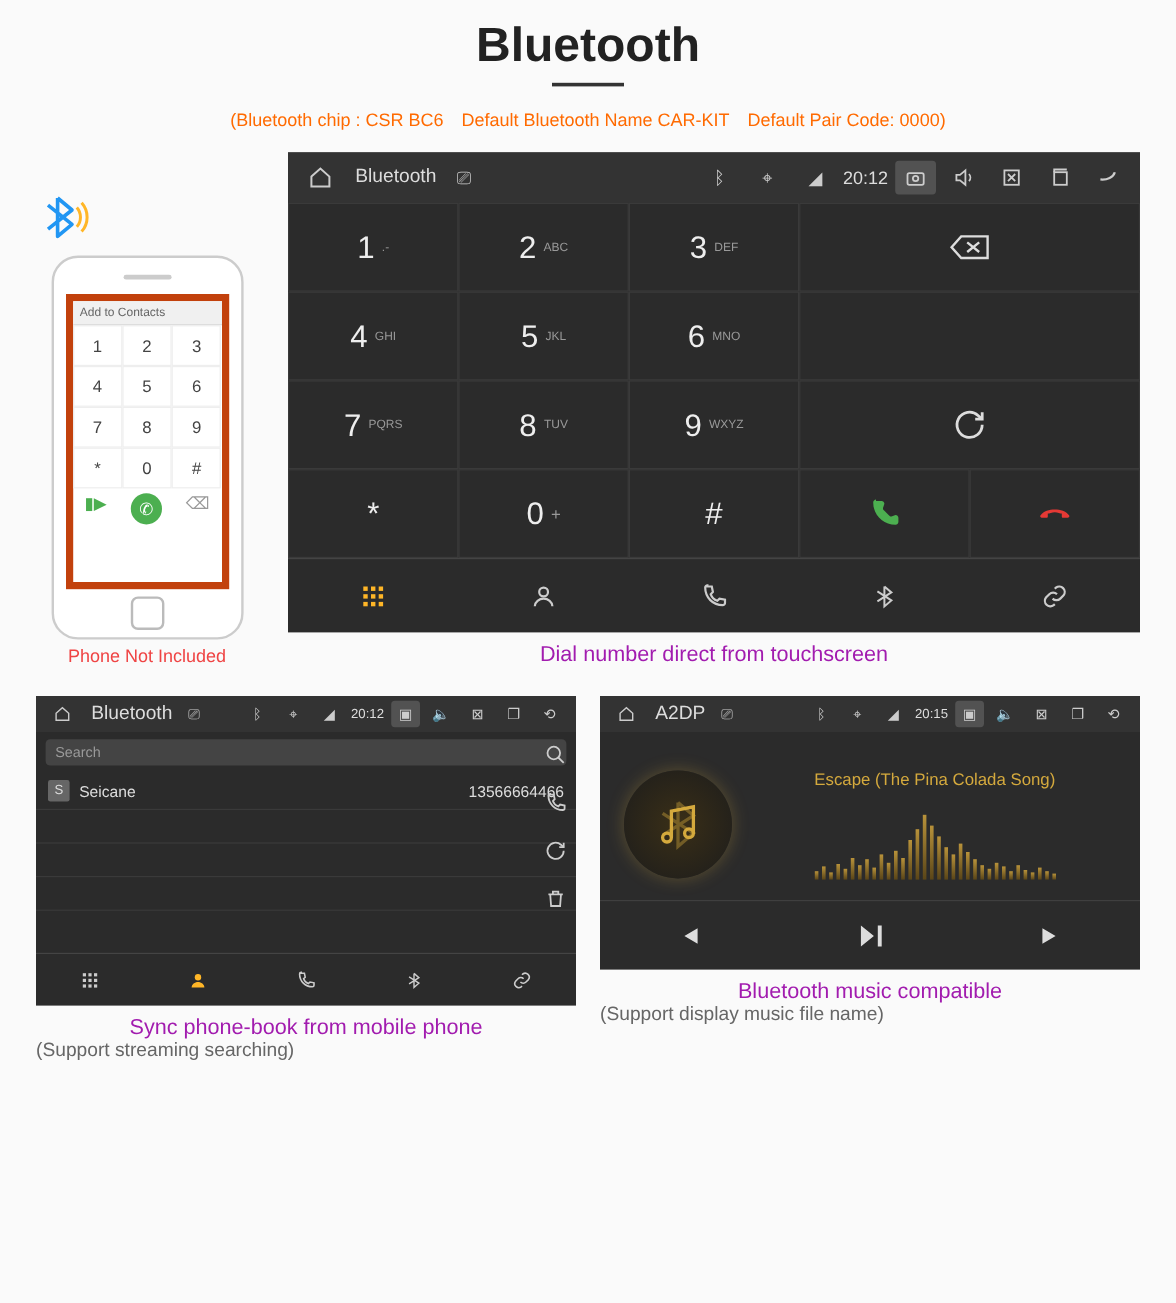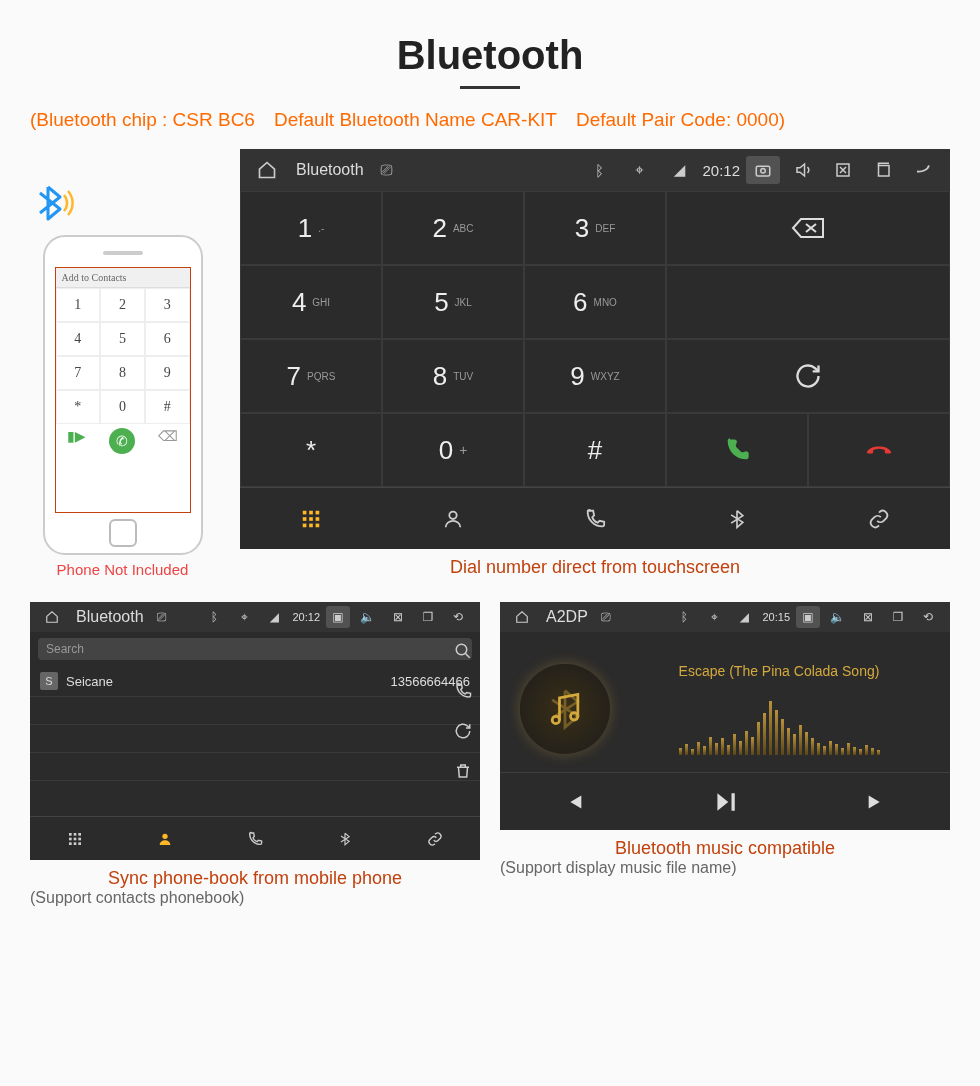--- a/index.html
+++ b/index.html
@@ -1,26 +1,26 @@
 <!DOCTYPE html>
 <html><head>
 <meta charset="utf-8">
 <style>
   * { box-sizing: border-box; margin: 0; padding: 0; }
   body { width: 980px; height: 1086px; background: #fafafa; font-family: Arial, sans-serif; color: #333; }
-  .container { padding: 33px 30px; }
+  .container { padding: 16px 30px; }
   .title { font-size: 40px; font-weight: bold; text-align: center; margin-bottom: 8px; color: #222; }
   .title-underline { width: 60px; height: 3px; background: #333; margin: 0 auto 20px; }
   .desc { text-align: center; font-size: 19px; color: #555; line-height: 1.5; margin: 0 40px 6px; }
-  .spec { text-align: left; font-size: 19px; color: #ff6a00; margin-bottom: 18px; }
+  .spec { text-align: center; font-size: 15px; color: #ff6a00; margin-bottom: 18px; }
 
   .row1 { display: flex; align-items: flex-end; gap: 25px; margin-bottom: 24px; }
   .phone-col { width: 185px; text-align: center; }
   .phone-device { width: 160px; height: 320px; background: #fff; border: 2px solid #ccc; border-radius: 22px; margin: 0 auto 6px; padding: 30px 10px 40px; position: relative; }
-  .phone-screen { width: 100%; height: 100%; background: #fff; border: 1px solid #c2410c; font-family: Liberation Serif, serif; }
+  .phone-screen { width: 100%; height: 100%; background: #fff; border: 6px solid #c2410c; }
   .phone-header { background:#f0f0f0; color:#666; font-size:10px; padding:4px 6px; text-align:left; border-bottom:1px solid #ddd; }
   .phone-keypad { display:grid; grid-template-columns:repeat(3,1fr); gap:0; }
   .phone-key { height:34px; display:flex; align-items:center; justify-content:center; font-size:14px; color:#444; border:0.5px solid #eee; }
   .phone-actions { display:flex; justify-content:space-around; margin-top:4px; }
   .phone-home { width:28px; height:28px; border:2px solid #bbb; border-radius:6px; position:absolute; bottom:6px; left:50%; transform:translateX(-50%); }
   .phone-speaker { width:40px; height:4px; background:#ccc; border-radius:2px; position:absolute; top:14px; left:50%; transform:translateX(-50%); }
   .phone-caption { color:#ef4444; font-size:15px; }
 
   .bt-icon { text-align:center; margin-bottom:8px; }
 
@@ -31,21 +31,21 @@
   .statusbar .iconbtn { width:34px; height:28px; display:flex; align-items:center; justify-content:center; color:#ccc; }
   .statusbar .iconbtn.hl { background:#525252; border-radius:3px; }
   .statusbar .title-app { font-size:16px; margin-left:6px; }
   .keypad { display:grid; grid-template-columns:repeat(5,1fr); }
   .key { height:74px; border:1px solid #3a3a3a; display:flex; align-items:center; justify-content:center; color:#eee; position:relative; font-size:26px; }
   .key .sub { font-size:10px; color:#999; margin-left:6px; }
   .key.span2 { grid-column: span 2; }
   .navtabs { display:flex; height:62px; border-top:1px solid #444; }
   .navtab { flex:1; display:flex; align-items:center; justify-content:center; color:#ccc; font-size:22px; }
   .navtab.active { color:#ffb627; }
-  .caption { text-align:center; font-size:18px; color:#c2410c; margin-top:8px; }
+  .caption { text-align:center; font-size:18px; color:#a21caf; margin-top:8px; }
   .caption2 { text-align:left; font-size:16px; color:#666; }
 
   .row2 { display:flex; gap:20px; }
   .panel { flex:1; }
   .screen.small { font-size:12px; }
   .screen.small .statusbar { height:30px; font-size:11px; }
   .screen.small .statusbar .iconbtn { width:24px; height:22px; font-size:12px; }
   .searchbar { margin:6px 8px; background:#444; border-radius:4px; padding:4px 8px; color:#999; font-size:12px; }
   .contact-list { min-height:150px; }
   .contact-row { display:flex; align-items:center; padding:6px 10px; border-bottom:1px solid #3a3a3a; font-size:13px; }
@@ -360,21 +360,21 @@
             </div>
           <div class="navtab">
               <svg width="18" height="16" viewBox="0 0 24 24" fill="none" stroke="currentColor" stroke-width="2">
                 <path d="M10 14a5 5 0 007 0l3-3a5 5 0 00-7-7l-1 1"></path>
                 <path d="M14 10a5 5 0 00-7 0l-3 3a5 5 0 007 7l1-1"></path>
               </svg>
             </div>
         </div>
       </div>
       <div class="caption">Sync phone-book from mobile phone</div>
-      <div class="caption2">(Support contacts phonebook)</div>
+      <div class="caption2">(Support streaming searching)</div>
     </div>
 
     <div class="panel">
       <div class="screen small">
         <div class="statusbar">
           <span class="iconbtn">
               <svg width="14" height="14" viewBox="0 0 24 24" fill="none" stroke="currentColor" stroke-width="2">
                 <path d="M3 11 L12 3 L21 11 V21 H3 Z"></path>
               </svg>
             </span>

